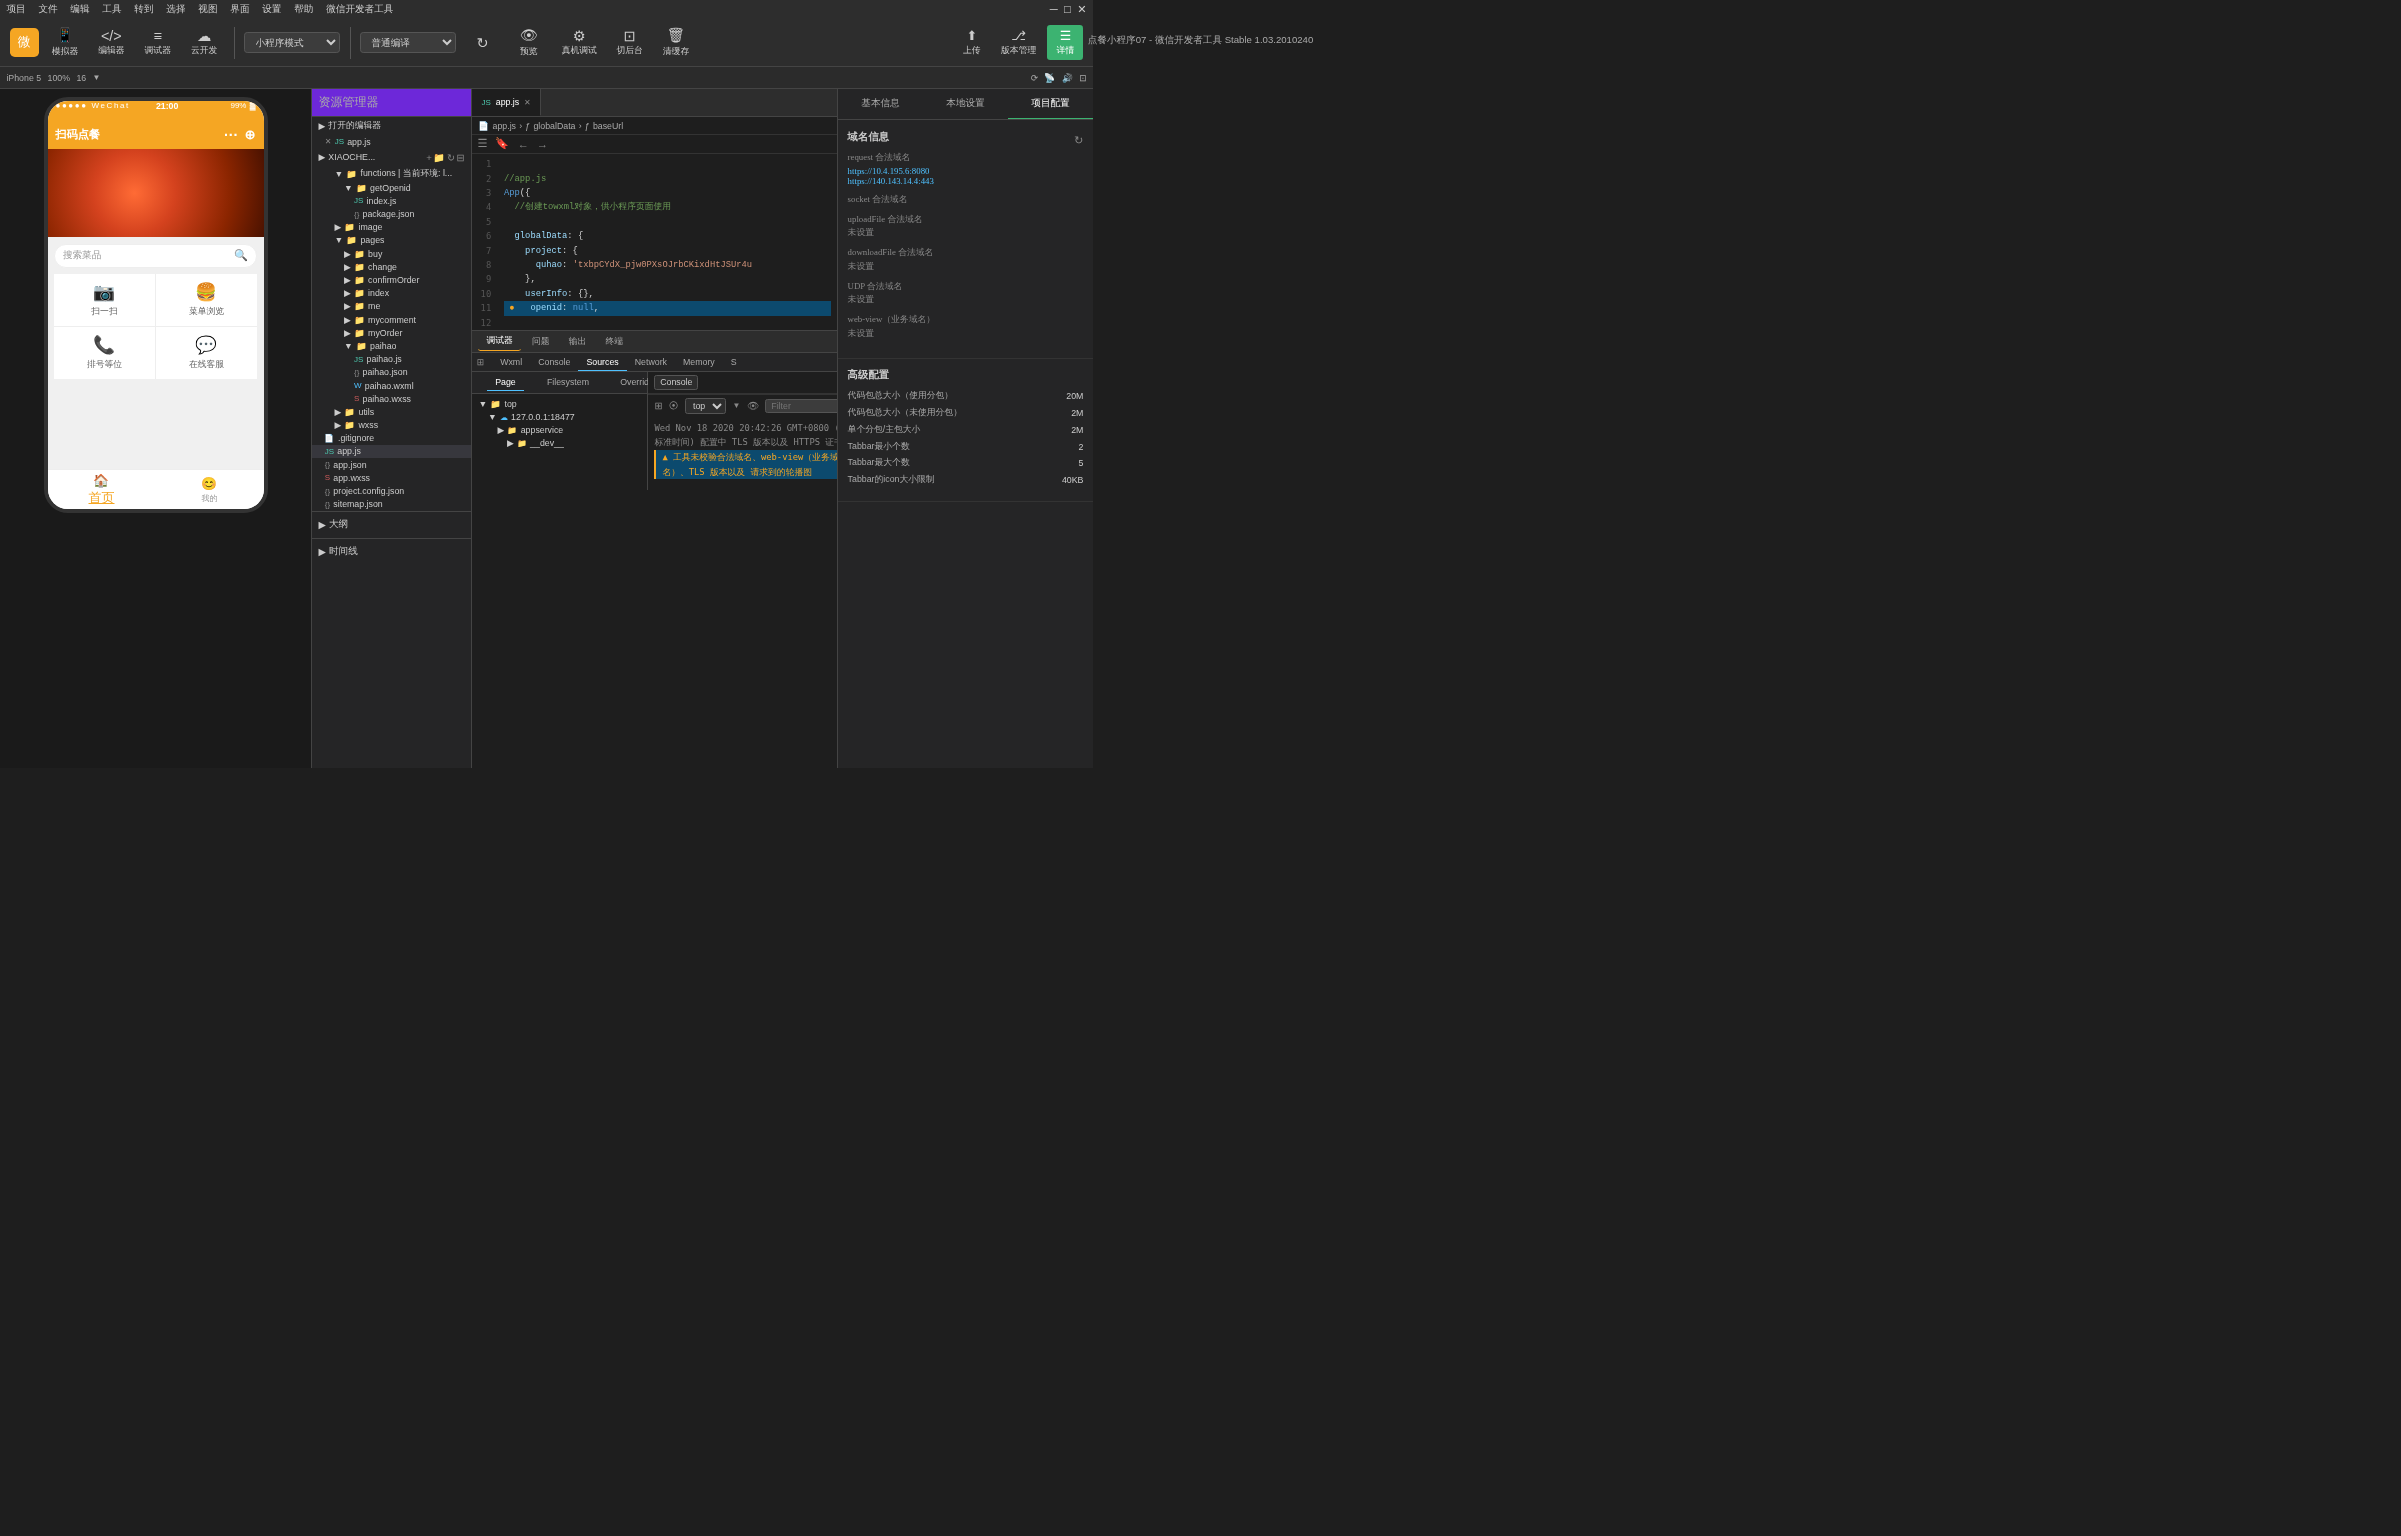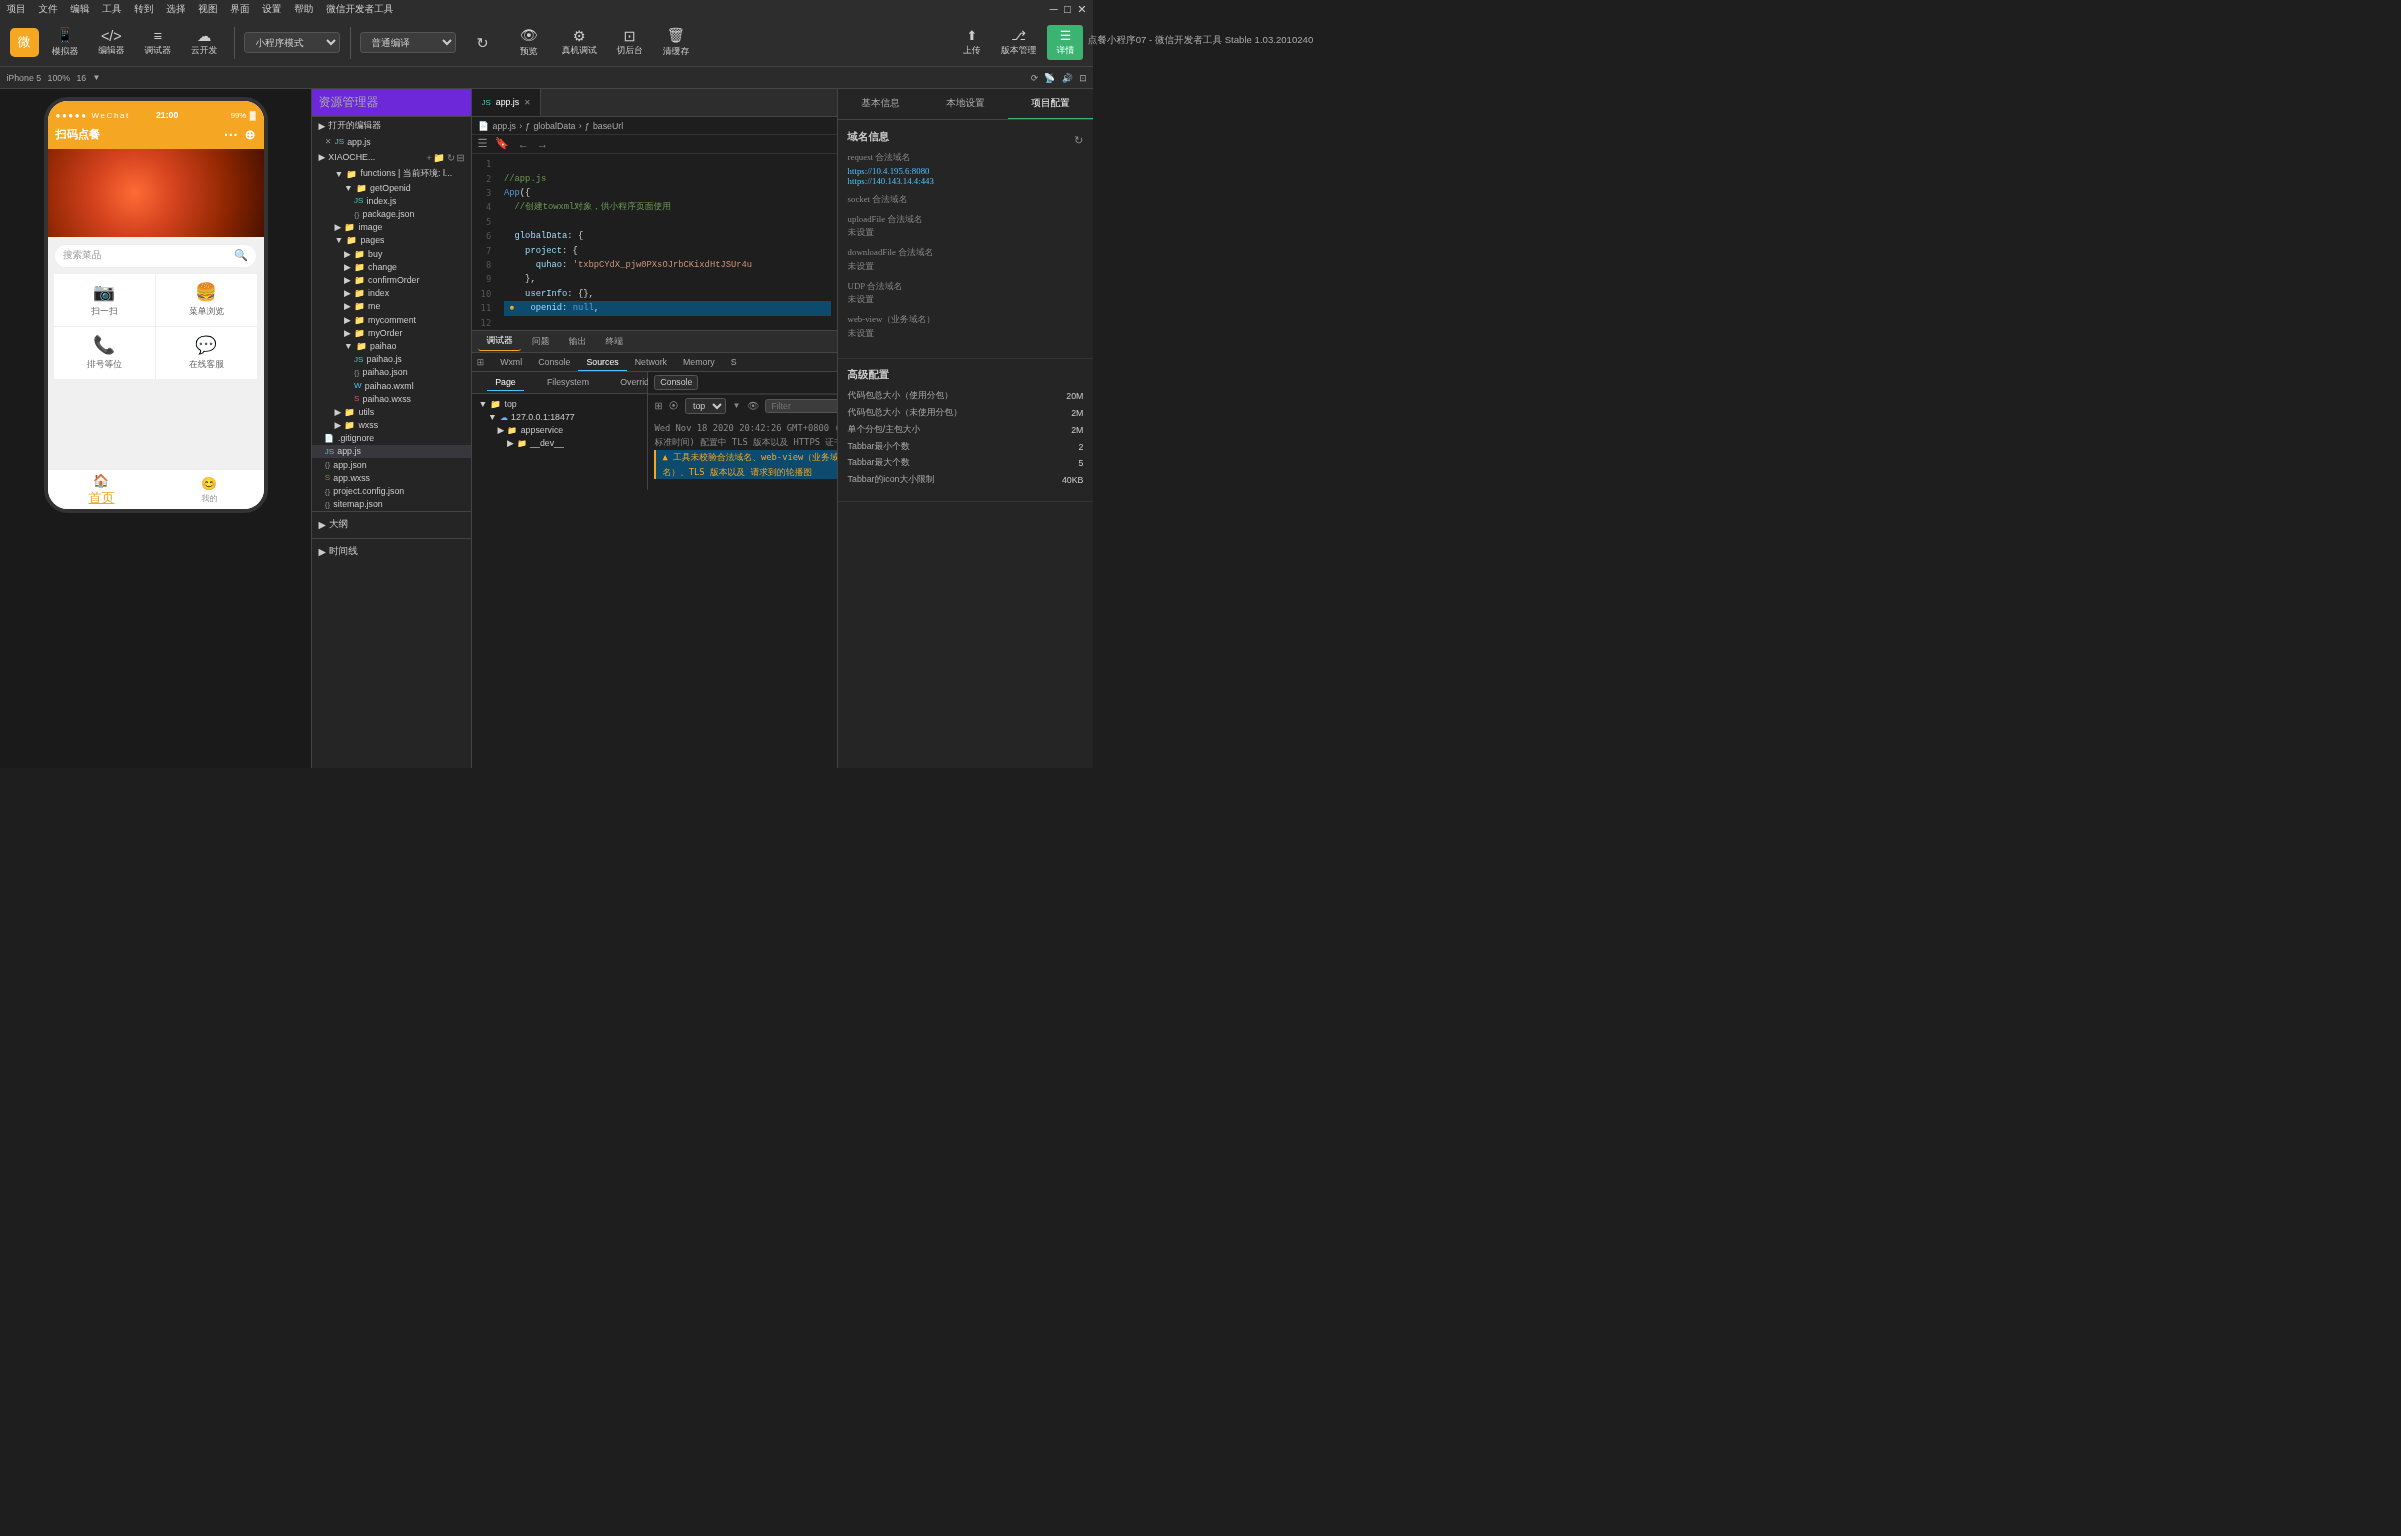--- a/index.html
+++ b/index.html
@@ -138,21 +138,21 @@
       background: #f0f0f0;
       border-radius: 24px;
       border: 4.8px solid #333;
       overflow: hidden;
       position: relative;
     }
     .phone-status-bar {
       height: 19px;
       background: #f5a623;
       display: flex;
-      align-items: flex-end;
+      align-items: flex-start;
       padding: 0 8px;
       font-size: 8.8px;
       color: #fff;
     }
     .phone-status-bar .time { font-weight: bold; }
     .phone-status-bar .right { margin-left: auto; display: flex; gap: 3.2px; align-items: center; font-size: 8px; }
     .phone-header {
       height: 29px;
       background: #f5a623;
       display: flex;

